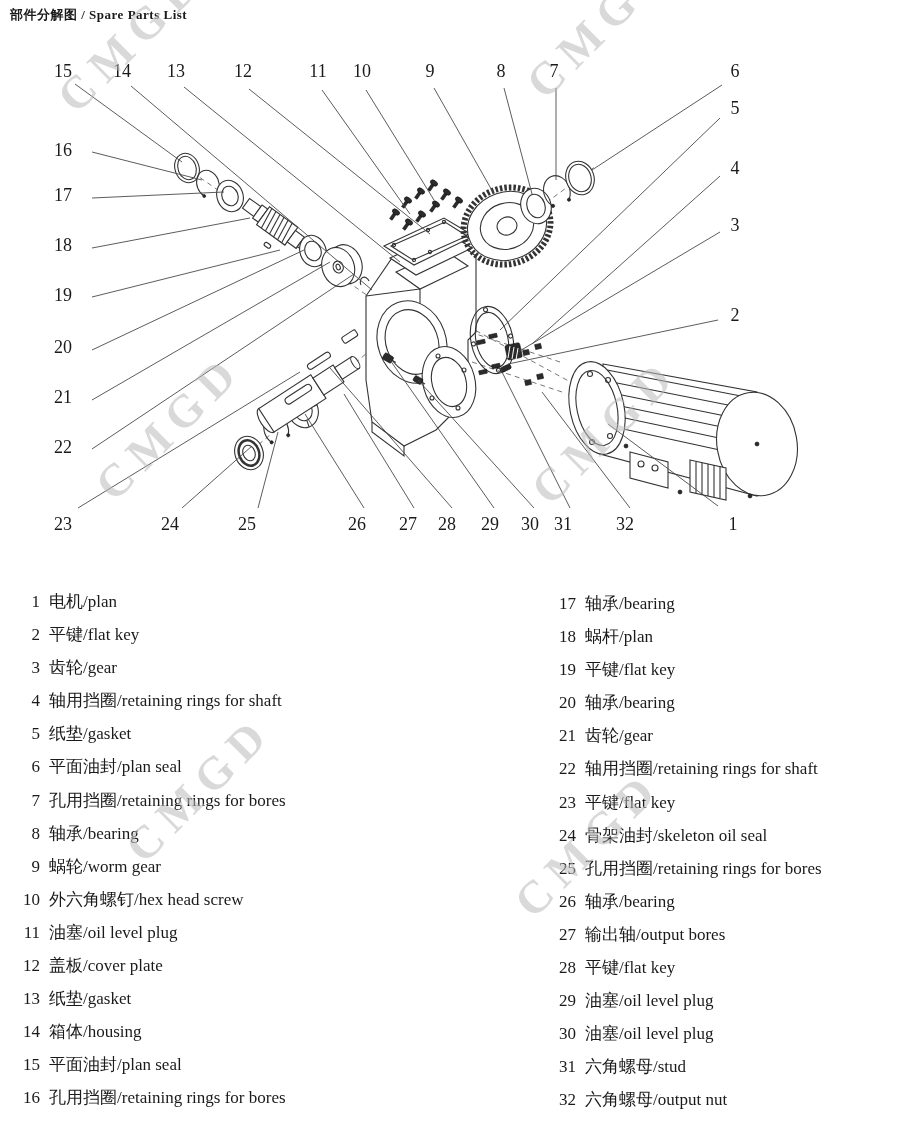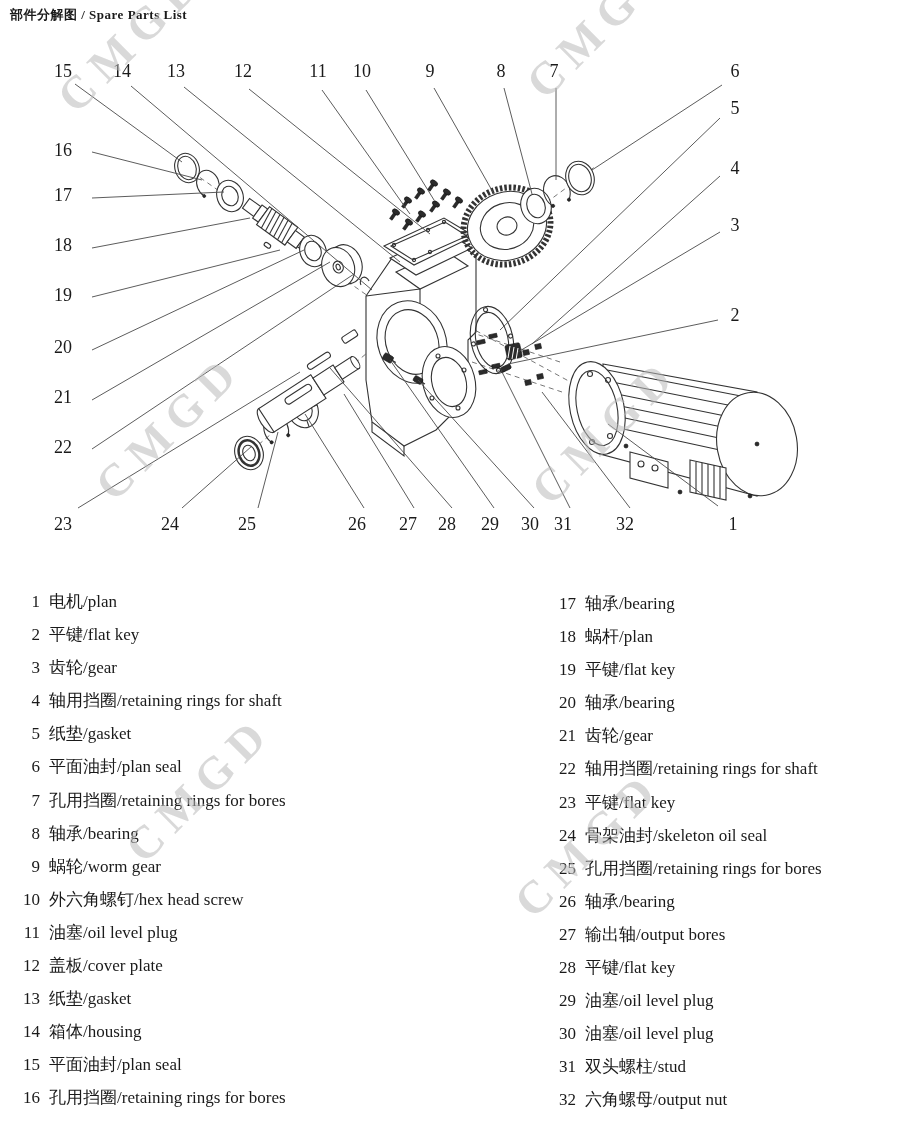--- a/index.html
+++ b/index.html
@@ -464,21 +464,21 @@
       <div class="part-row">
         <span class="part-no">29</span>
         <span class="part-label">油塞/oil level plug</span>
       </div>
       <div class="part-row">
         <span class="part-no">30</span>
         <span class="part-label">油塞/oil level plug</span>
       </div>
       <div class="part-row">
         <span class="part-no">31</span>
-        <span class="part-label">双头螺柱/stud</span>
+        <span class="part-label">六角螺母/stud</span>
       </div>
       <div class="part-row">
         <span class="part-no">32</span>
         <span class="part-label">六角螺母/output nut</span>
       </div>
     </div>
 
 <div class="wm" style="left: 38px; top: 12px;">CMGD</div>
     <div class="wm" style="left: 507px; top: -2px;">CMGD</div>
     <div class="wm" style="left: 76px; top: 400px;">CMGD</div>

